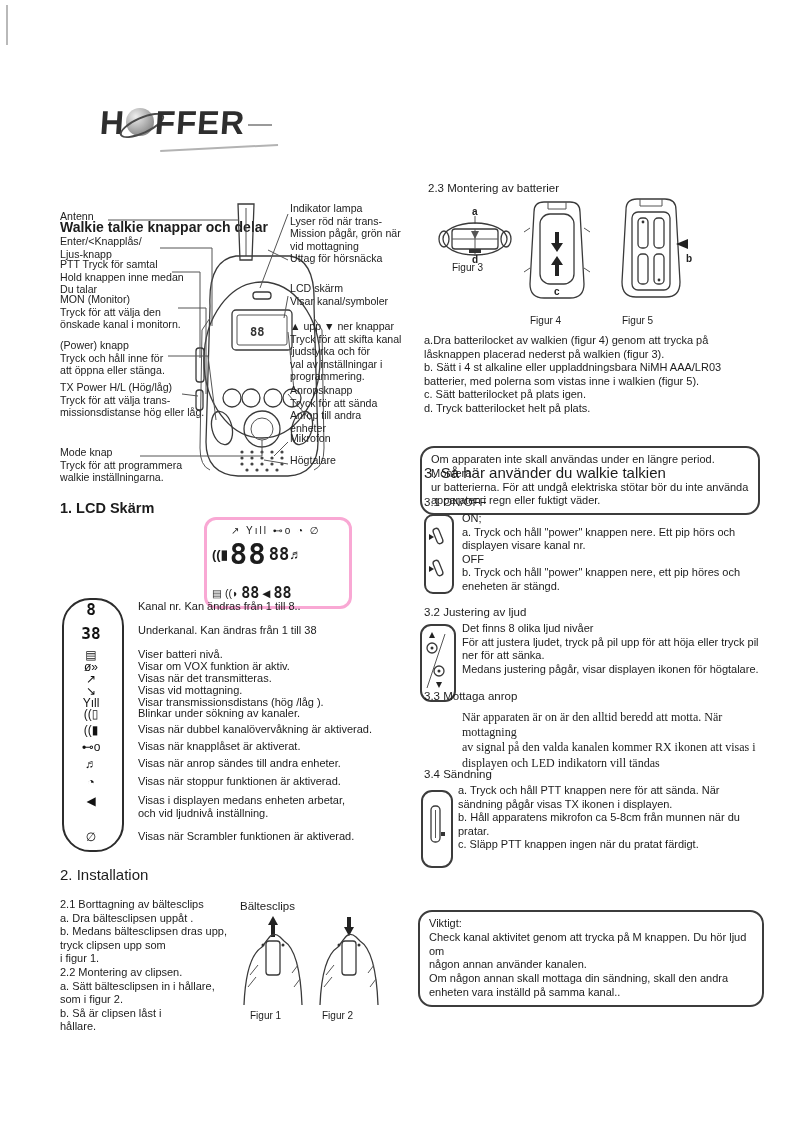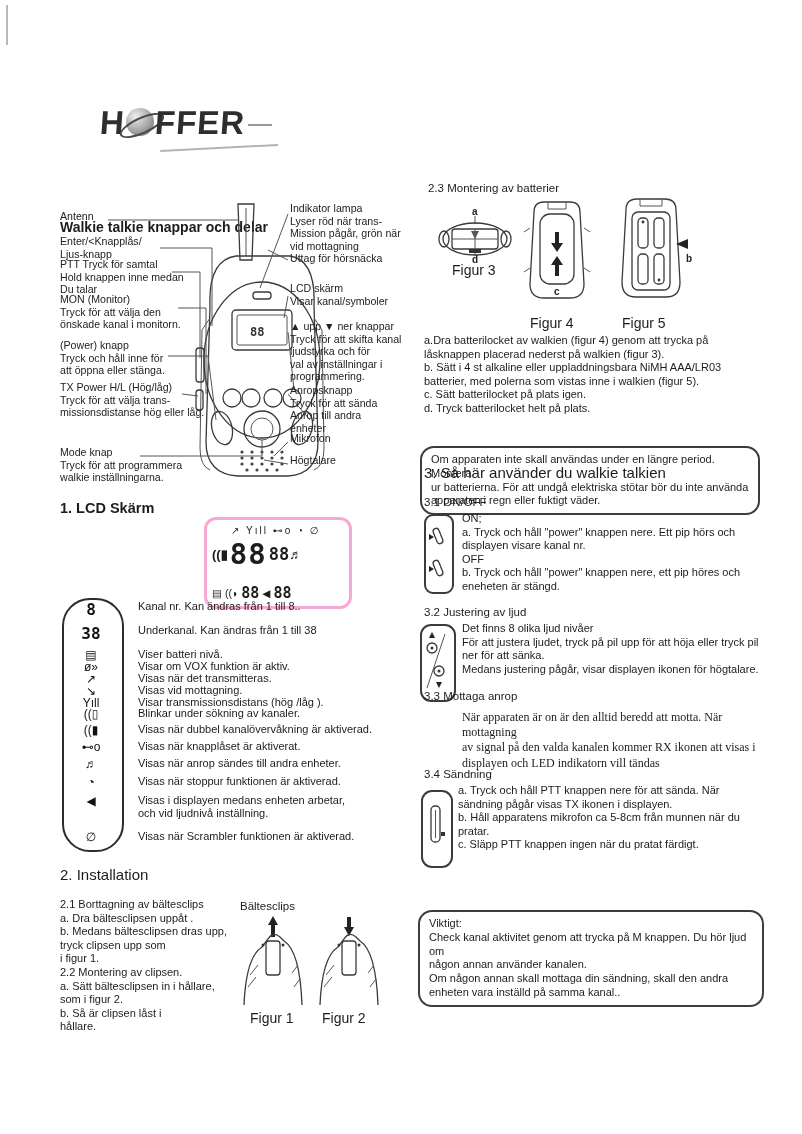--- a/index.html
+++ b/index.html
@@ -7,21 +7,21 @@
         font-family:"Liberation Sans",sans-serif;color:#1c1c1c;overflow:hidden;}
   .abs{position:absolute;}
   .txt{font-size:11px;line-height:13.6px;white-space:pre-line;}
   .lbl{font-size:10.6px;line-height:12.6px;white-space:pre-line;color:#222;}
   .h1{font-weight:normal;font-size:15px;}
   .h2{font-weight:bold;font-size:14px;margin-top:44px;}
   .sub{font-size:11.5px;}
   .serif{font-family:"Liberation Serif",serif;font-size:12px;line-height:15.2px;white-space:pre-line;}
   .rbox{border:2px solid #3c3c3c;border-radius:14px;padding:5px 9px;font-size:11px;line-height:13.8px;white-space:pre-line;background:#fff;margin-top:48px;}
   .ibox{border:2px solid #3c3c3c;border-radius:9px;background:#fff;}
-  .figlbl{font-size:14px;}
+  .figlbl{font-size:10px;}
 
   
   #artifact{left:6px;top:5px;width:2px;height:40px;background:#b9b9b9;}
 
   
   #logo{left:100px;top:104px;height:54px;white-space:nowrap;}
   .logo-h{font-size:33px;font-weight:bold;letter-spacing:1px;color:#2e2e2e;display:inline-block;transform:skewX(-4deg);}
   .globe{display:inline-block;width:28px;height:28px;border-radius:50%;
          background:radial-gradient(circle at 35% 30%,#eee,#969696 65%,#6d6d6d);
          vertical-align:-2px;position:relative;margin:0 1px;}

